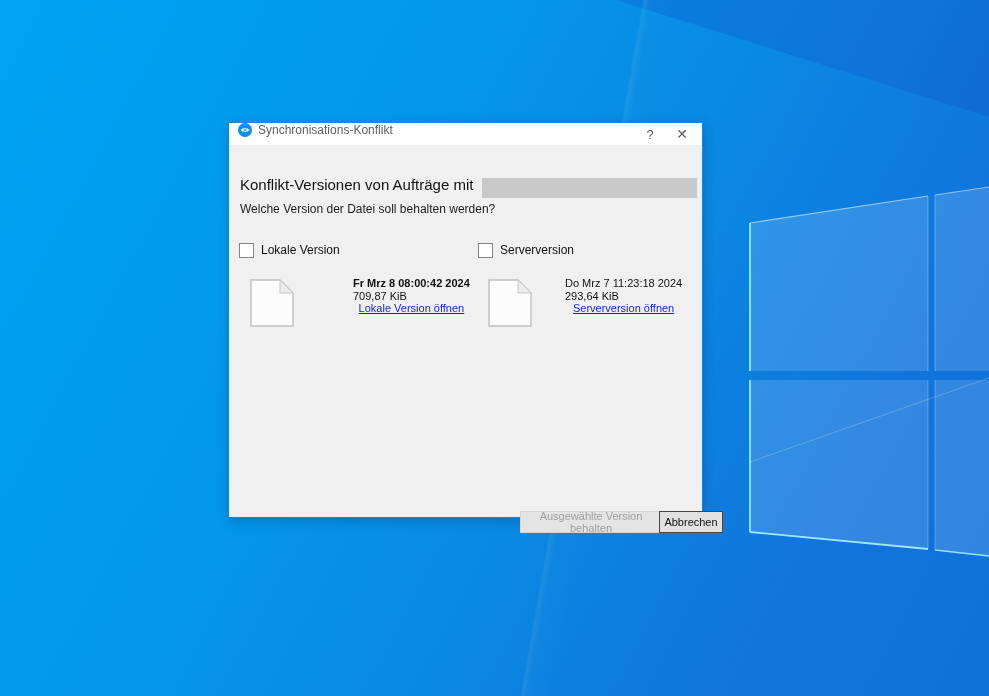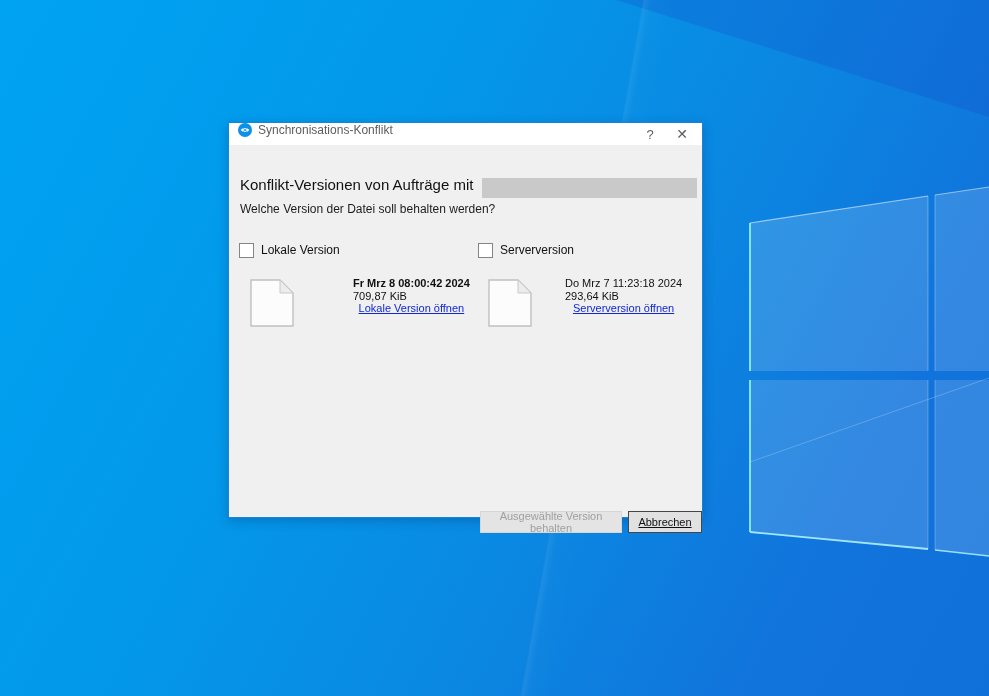--- a/index.html
+++ b/index.html
@@ -73,24 +73,24 @@
   .file-info{position:absolute;top:132px;font-size:11px;line-height:12.5px;color:#111;white-space:nowrap;}
   .file-info.left{left:88px;margin-left:36px;}
   .file-info.right{left:336px;}
   .file-date.bold{font-weight:bold;}
   .file-link{color:#1027d8;text-decoration:underline;cursor:pointer;text-align:center;}
 
   .btn{
     position:absolute;top:366px;height:22px;font-size:11px;
     background:#e1e1e1;border:1px solid #adadad;color:#111;
     display:flex;align-items:center;justify-content:center;
-    font-family:inherit;padding:0;box-sizing:border-box;
+    font-family:inherit;padding:0;box-sizing:border-box;margin-left:40px;
   }
   .btn-keep{left:251px;width:142px;border-color:#d6d6d6;background:#e4e4e4;color:#a0a0a0;}
-  .btn-cancel{left:399px;width:74px;border-color:#464646;text-decoration:underline;}
+  .btn-cancel{left:390px;width:64px;border-color:#464646;}
 </style>
 </head>
 <body>
 
 <div class="desktop">
   <div class="ray-dark"></div>
   <div class="ray-soft"></div>
 
   <svg class="win-logo" viewBox="0 0 989 696">
 

